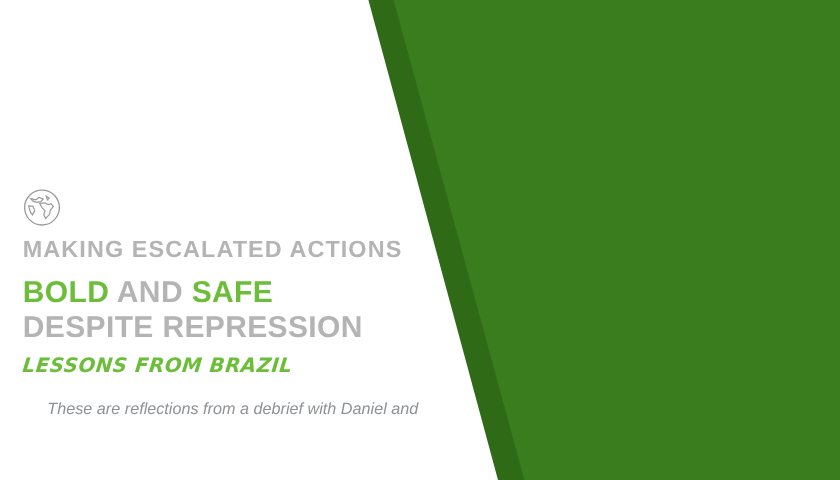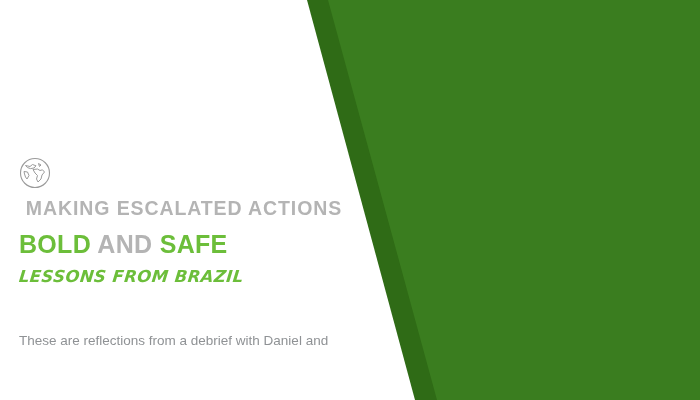--- a/index.html
+++ b/index.html
@@ -49,21 +49,20 @@
     font-weight: bold;
     line-height: 1.08;
     white-space: nowrap;
   }
 
   .hl-line-1 {
     font-size: 19.5px;
     letter-spacing: 0.9px;
     color: #b4b4b4;
     margin-bottom: 3px;
-    text-align: center;
   }
 
   .hl-line-2 {
     font-size: 25px;
     letter-spacing: 0.3px;
     color: #b4b4b4;
     margin-bottom: 2px;
     margin-top: 12px;
   }
 
@@ -96,22 +95,24 @@
     white-space: nowrap;
   }
 
   
   .body-copy {
     position: absolute;
     left: 19px;
     top: 329px;
     width: 350px;
     font-size: 13.5px;
+    font-style: italic;
     color: #8f9295;
     line-height: 1.85;
+    text-align: center;
   }
   .body-line {
     white-space: nowrap;
   }
 </style>
 </head>
 <body>
 
 <div id="slide">
 
@@ -130,20 +131,21 @@
     </svg>
   </div>
 
   <div class="headline">
     <div class="hl-line hl-line-1">MAKING ESCALATED ACTIONS</div>
     <div class="hl-line hl-line-2">
       <span class="green-word">BOLD</span>
       <span class="grey-word">AND</span>
       <span class="green-word">SAFE</span>
     </div>
+    <div class="hl-line hl-line-3">DESPITE REPRESSION</div>
     <div class="kicker">LESSONS FROM BRAZIL</div>
   </div>
 
   <div class="body-copy">
     <div class="body-line">These are reflections from a debrief with Daniel and</div>
   </div>
 
 </div>
 
 </body></html>

